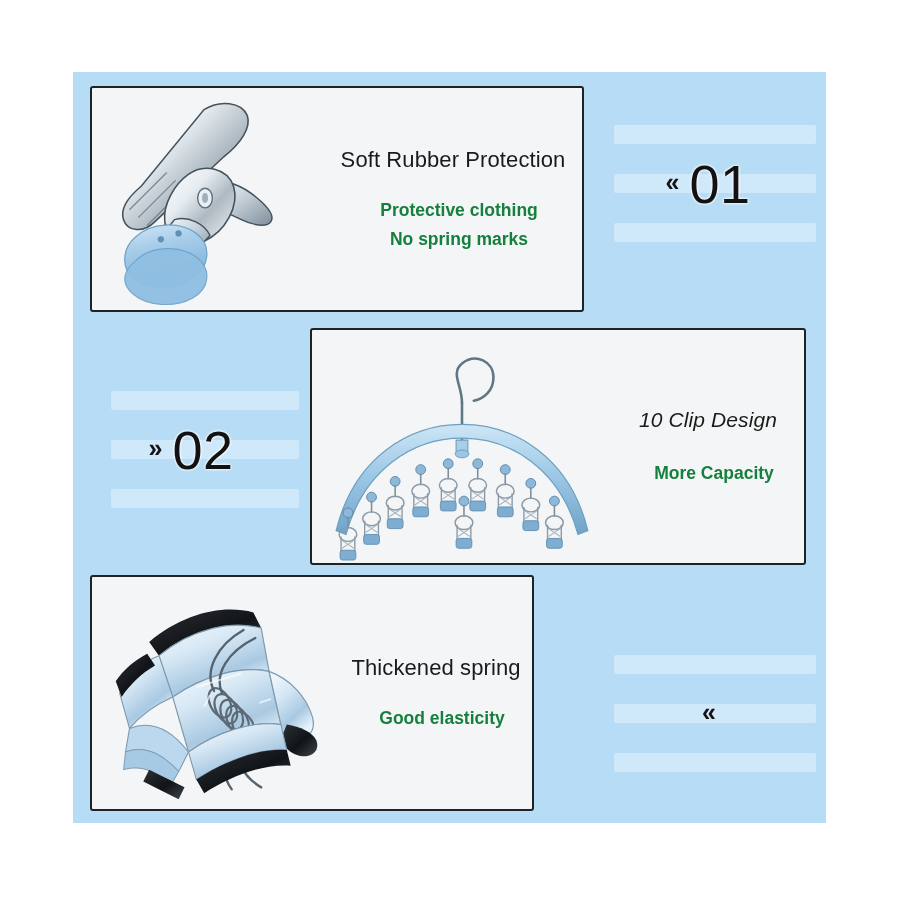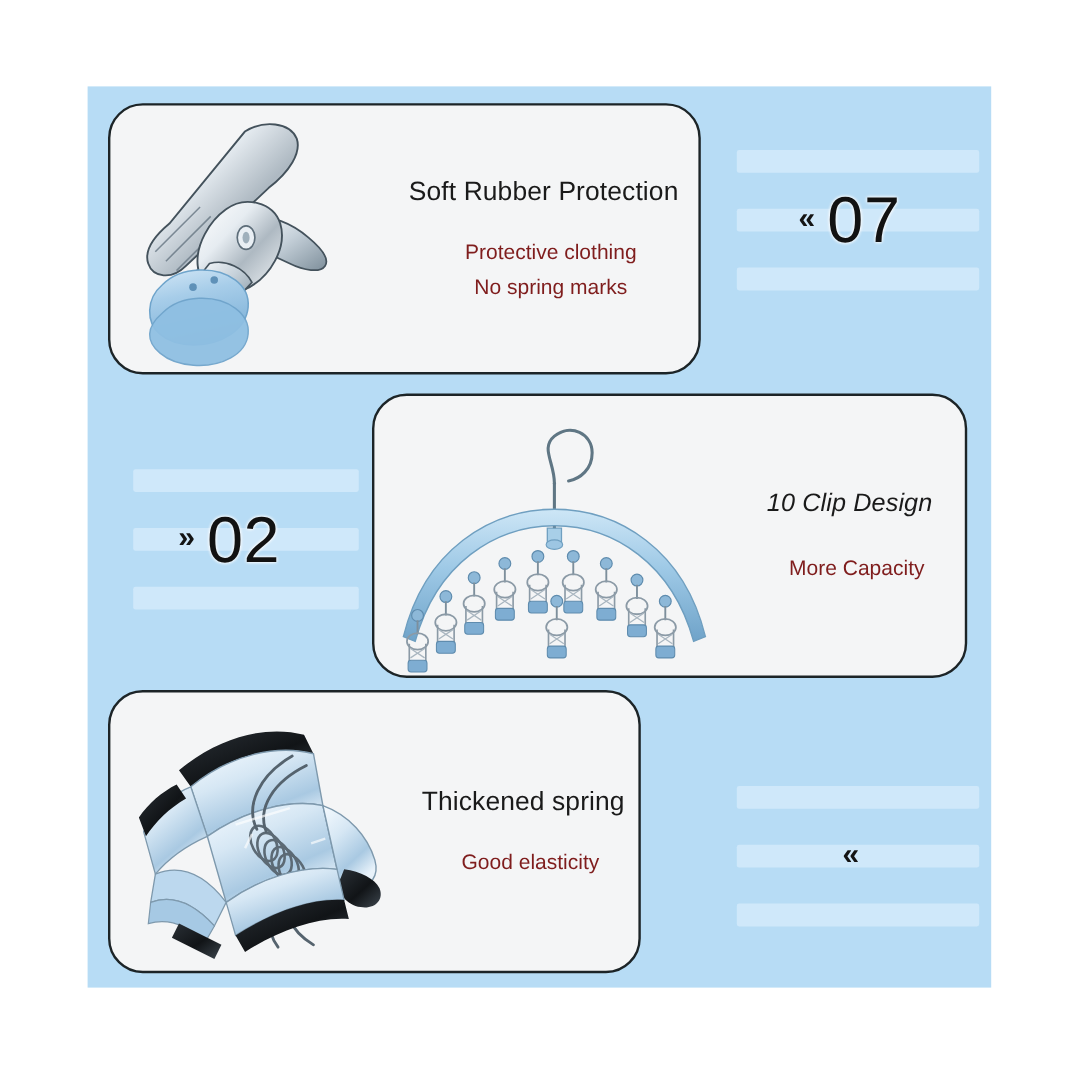--- a/index.html
+++ b/index.html
@@ -29,21 +29,21 @@
     width: 753px;
     height: 751px;
     background: #b7dcf5;
   }
 
   
   .card {
     position: absolute;
     background: #f4f5f6;
     border: 2px solid #1c2427;
-    border-radius: 29px;
+    border-radius: 3px;
     box-sizing: border-box;
     overflow: hidden;
   }
   .card-1 { left: 90px;  top: 86px;  width: 494px; height: 226px; }
   .card-2 { left: 310px; top: 328px; width: 496px; height: 237px; }
   .card-3 { left: 90px;  top: 575px; width: 444px; height: 236px; }
 
   
   .card-inner {
     position: absolute;
@@ -83,23 +83,23 @@
   }
   .card-2 .feature-title { font-size: 21px; font-style: italic; }
   .feature-subs {
     margin-top: 26px;
     display: flex;
     flex-direction: column;
     gap: 5px;
   }
   .card-2 .feature-subs { margin-top: 30px; }
   .feature-sub {
-    color: #7f1d1d;
+    color: #15803d;
     font-size: 17.5px;
-    font-weight: 400;
+    font-weight: 700;
     line-height: 1.34;
     white-space: nowrap;
     padding-left: 12px;
   }
 
   
   .badge {
     position: absolute;
     display: flex;
     align-items: center;
@@ -223,21 +223,21 @@
   </div>
 
   <div class="badge badge-01">
     <div class="badge-stripes">
       <div class="stripe stripe-a"></div>
       <div class="stripe stripe-b"></div>
       <div class="stripe stripe-c"></div>
     </div>
     <div class="badge-content">
       <span class="chev">«</span>
-      <span class="badge-num">07</span>
+      <span class="badge-num">01</span>
     </div>
   </div>
 
   <div class="card card-2">
     <div class="card-inner">
       <div class="art-pane">
         <svg class="art-svg" viewBox="0 0 300 237" preserveAspectRatio="xMidYMid meet">
           <defs>
             <linearGradient id="c2bar" x1="0" y1="0" x2="0" y2="1">
               <stop offset="0%" stop-color="#cde6f6"></stop>

